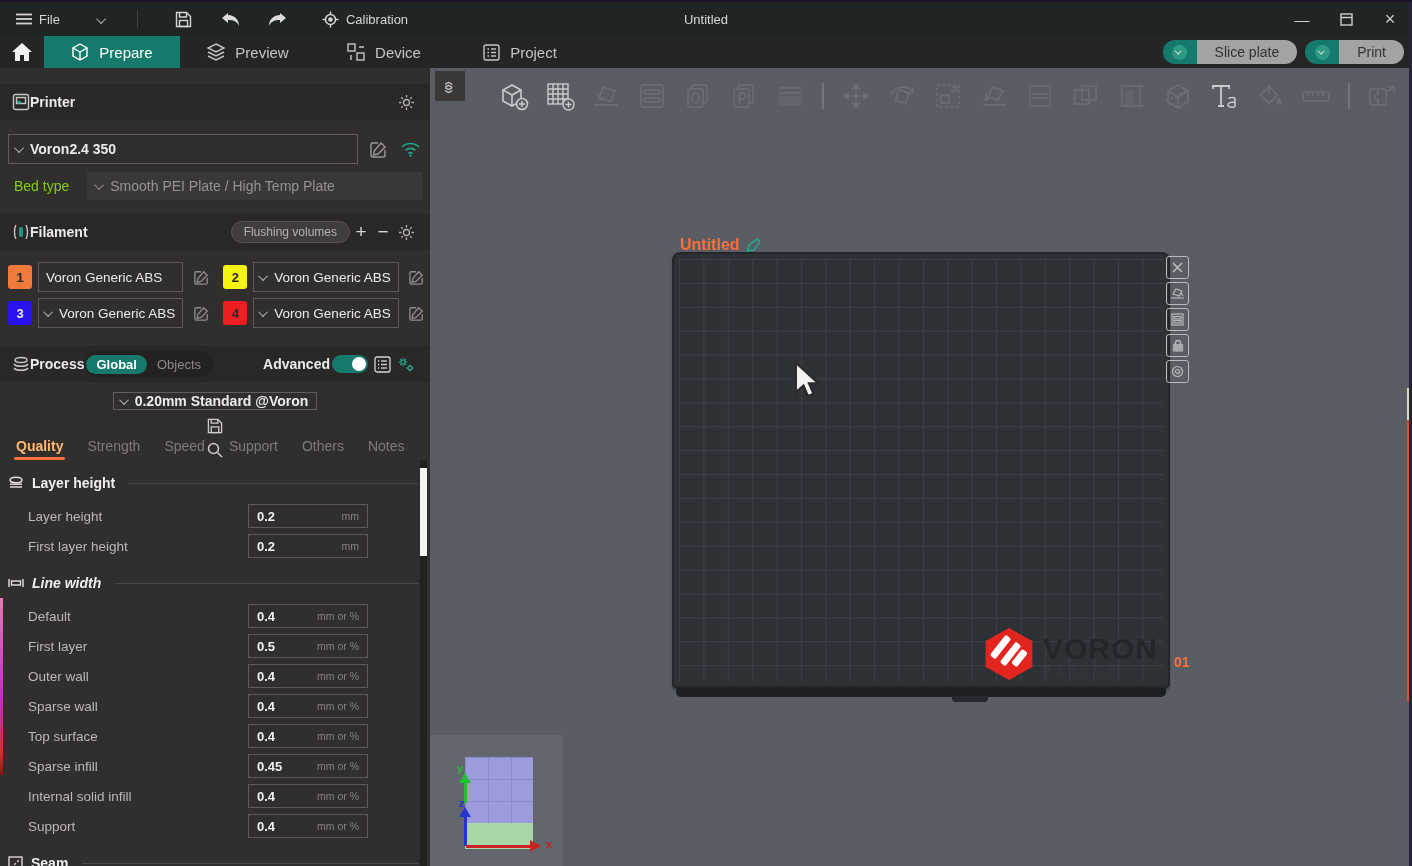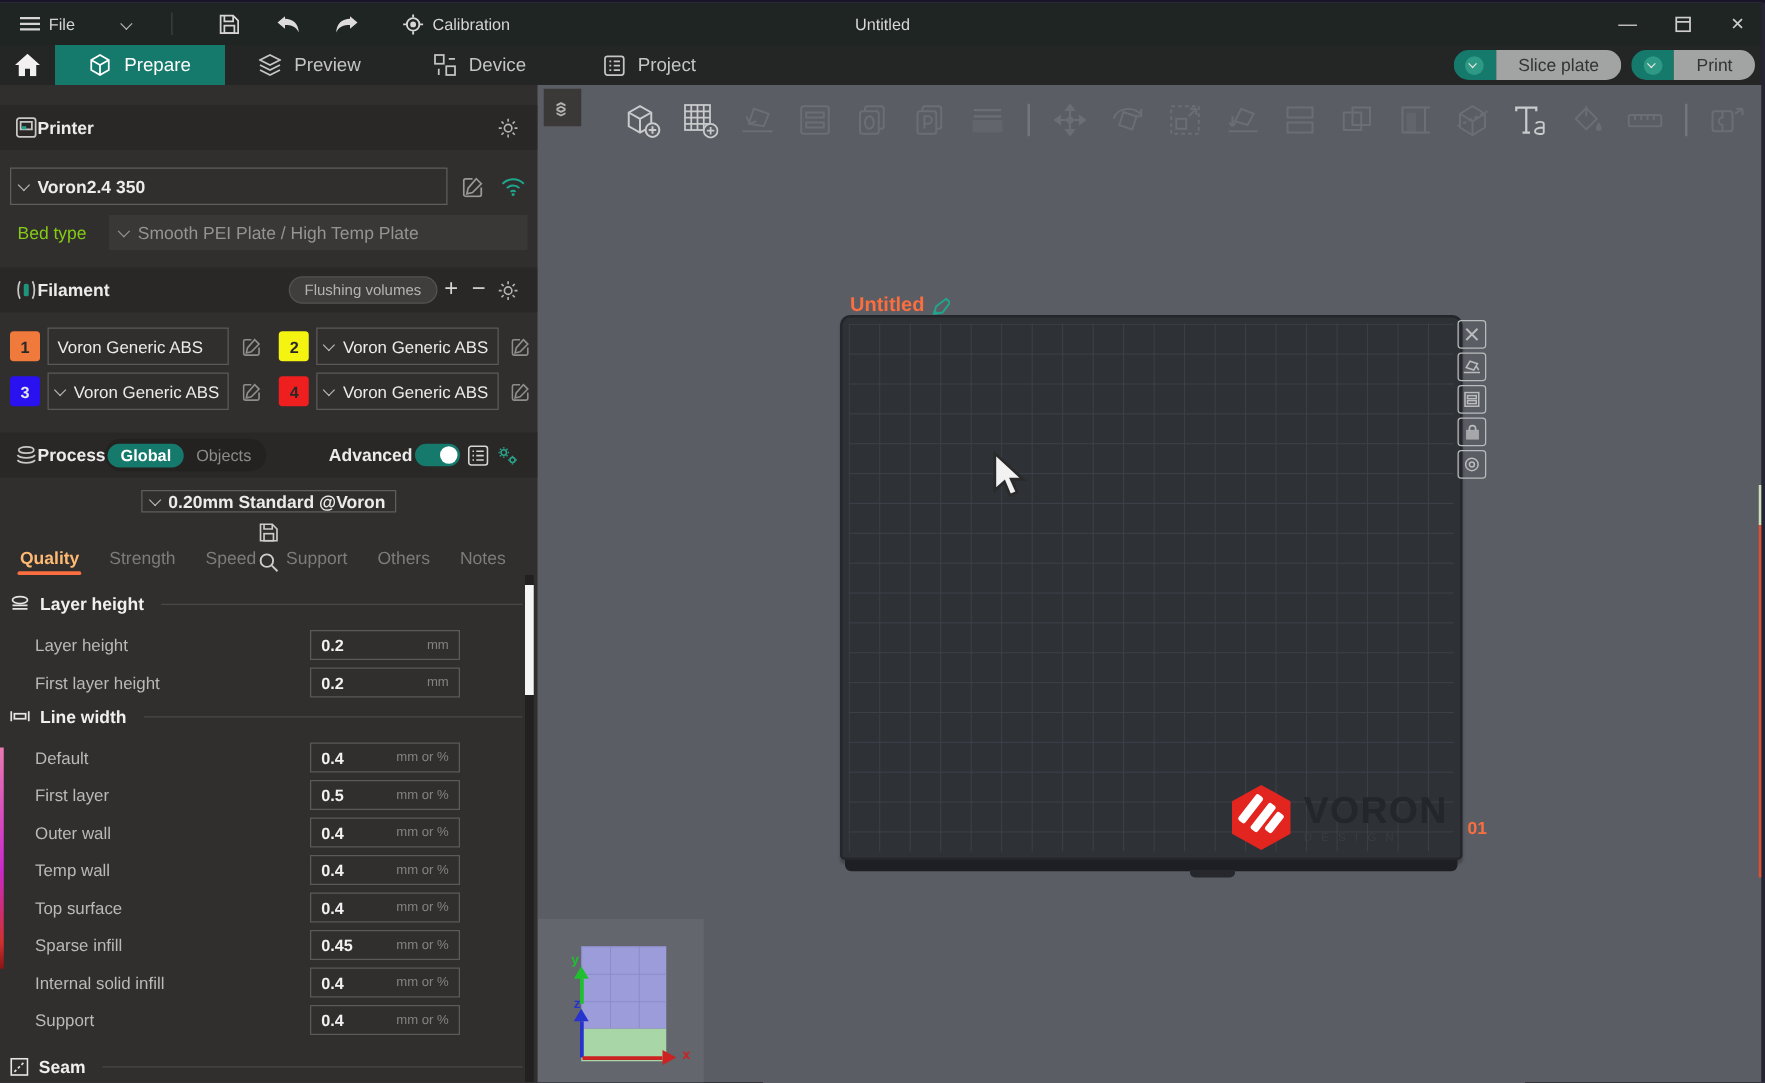--- a/index.html
+++ b/index.html
@@ -486,21 +486,21 @@
         </div>
       </div>
       <div class="set-row">
         <span class="set-label">First layer height</span>
         <div class="set-input">
           <span class="set-val">0.2</span>
           <span class="set-unit">mm</span>
         </div>
       </div>
 
-      <div class="grp-header" style="margin-top:0;">
+      <div class="grp-header" style="margin-top:10px;font-style:italic;">
         <span>
           <svg width="16" height="12" viewBox="0 0 16 12" fill="none" stroke="#e6e3e3" stroke-width="1.4">
               <line x1="1" y1="2" x2="1" y2="10"></line>
               <line x1="15" y1="2" x2="15" y2="10"></line>
               <rect x="3.5" y="4" width="9" height="4"></rect>
             </svg>
         </span>
         <span class="grp-title">Line width</span>
         <span class="grp-line"></span>
       </div>
@@ -519,21 +519,21 @@
         </div>
       </div>
       <div class="set-row">
         <span class="set-label">Outer wall</span>
         <div class="set-input">
           <span class="set-val">0.4</span>
           <span class="set-unit">mm or %</span>
         </div>
       </div>
       <div class="set-row">
-        <span class="set-label">Temp wall</span>
+        <span class="set-label">Sparse wall</span>
         <div class="set-input">
           <span class="set-val">0.4</span>
           <span class="set-unit">mm or %</span>
         </div>
       </div>
       <div class="set-row">
         <span class="set-label">Top surface</span>
         <div class="set-input">
           <span class="set-val">0.4</span>
           <span class="set-unit">mm or %</span>

